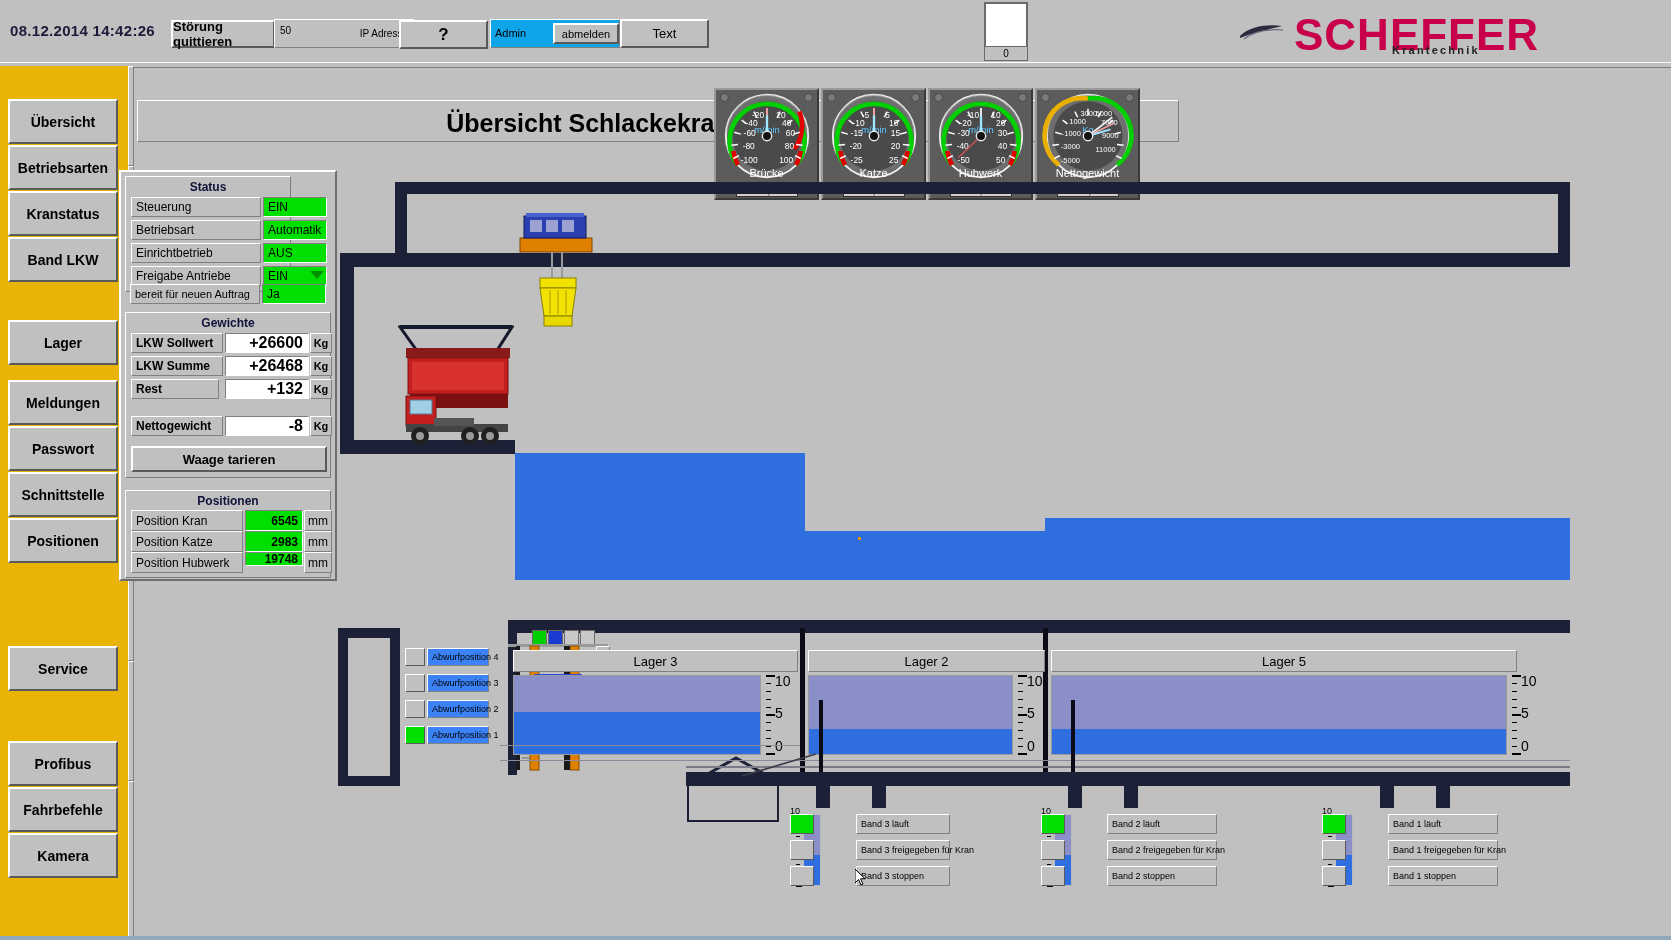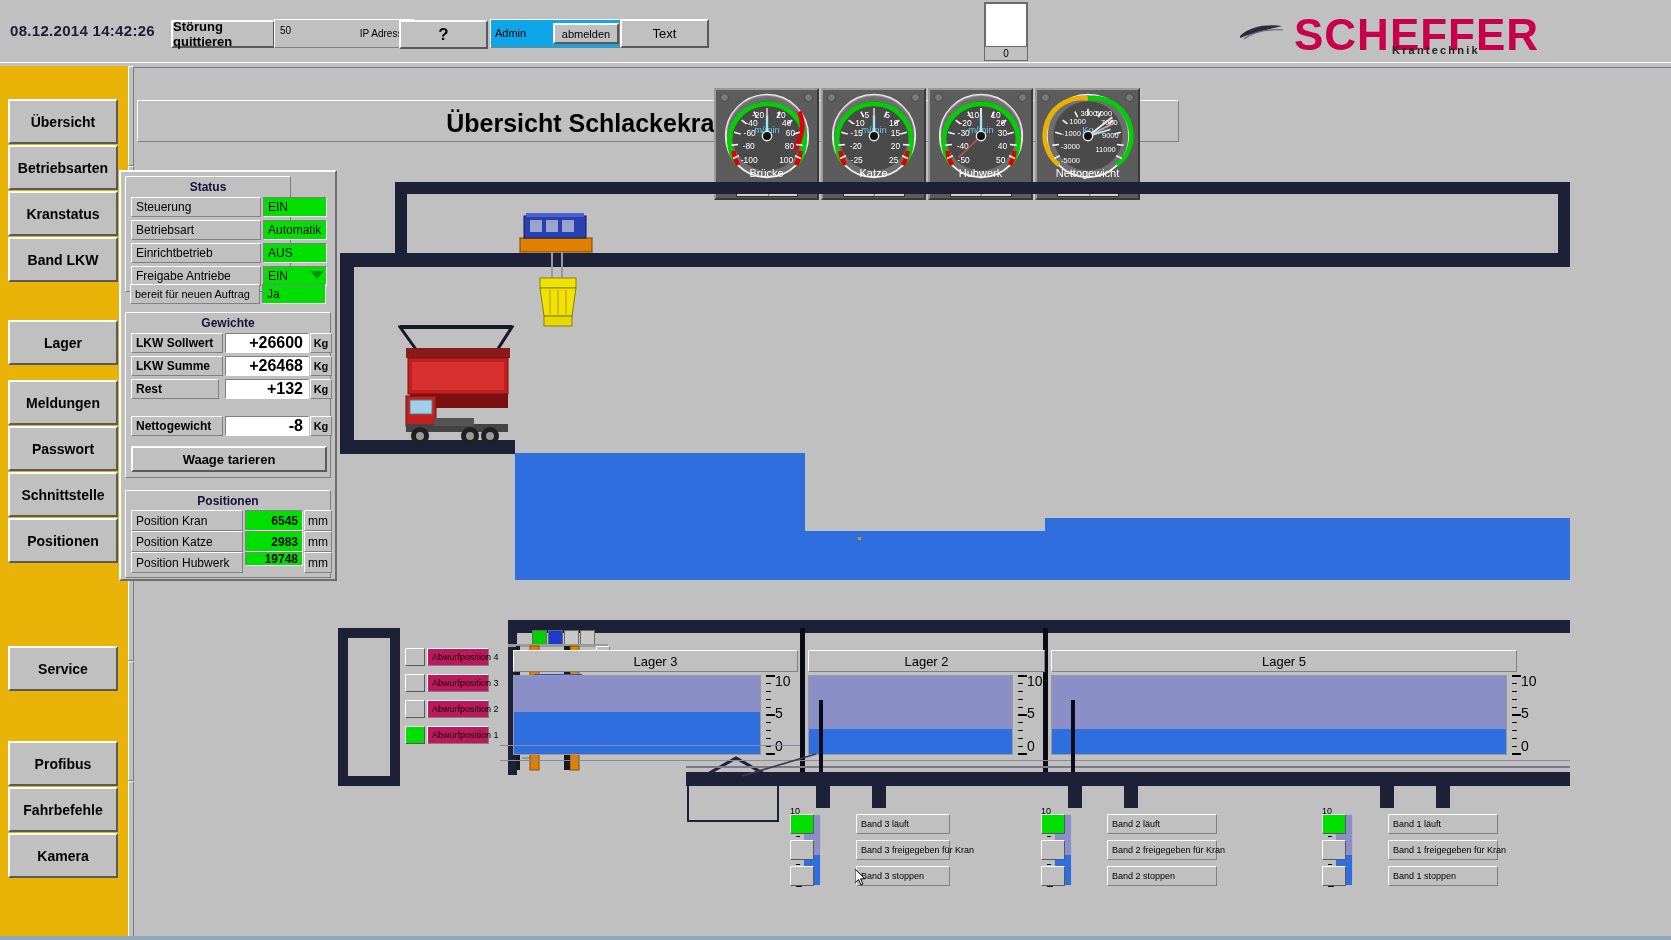--- a/index.html
+++ b/index.html
@@ -147,21 +147,21 @@
   .tickCol{position:absolute;width:9px;}
   .tick{position:absolute;left:0;height:1px;background:#000;}
   .tickLong{position:absolute;left:0;width:9px;height:2px;background:#000;}
 
   
   .apRow{position:absolute;width:80px;height:18px;}
   .apLamp{position:absolute;left:0;top:0;width:20px;height:18px;background:#c0c0c0;
     border-top:1px solid #fff;border-left:1px solid #fff;
     border-right:1px solid #5a5a5a;border-bottom:1px solid #5a5a5a;box-sizing:border-box;}
   .apLamp.on{background:#00e000;}
-  .apTxt{position:absolute;left:22px;top:0;width:62px;height:18px;background:#be185d;
+  .apTxt{position:absolute;left:22px;top:0;width:62px;height:18px;background:#3b82f6;
     border-top:1px solid #fff;border-left:1px solid #fff;
     border-right:1px solid #808080;border-bottom:1px solid #808080;box-sizing:border-box;
     display:flex;align-items:center;padding-left:4px;font-size:9px;color:#000;white-space:nowrap;}
 
   
   .bandGrp{position:absolute;width:160px;height:80px;}
   .bandLamp{position:absolute;left:0;width:24px;height:20px;background:#c0c0c0;
     border-top:1px solid #fff;border-left:1px solid #fff;
     border-right:1px solid #5a5a5a;border-bottom:1px solid #5a5a5a;box-sizing:border-box;}
   .bandLamp.on{background:#00e000;}

